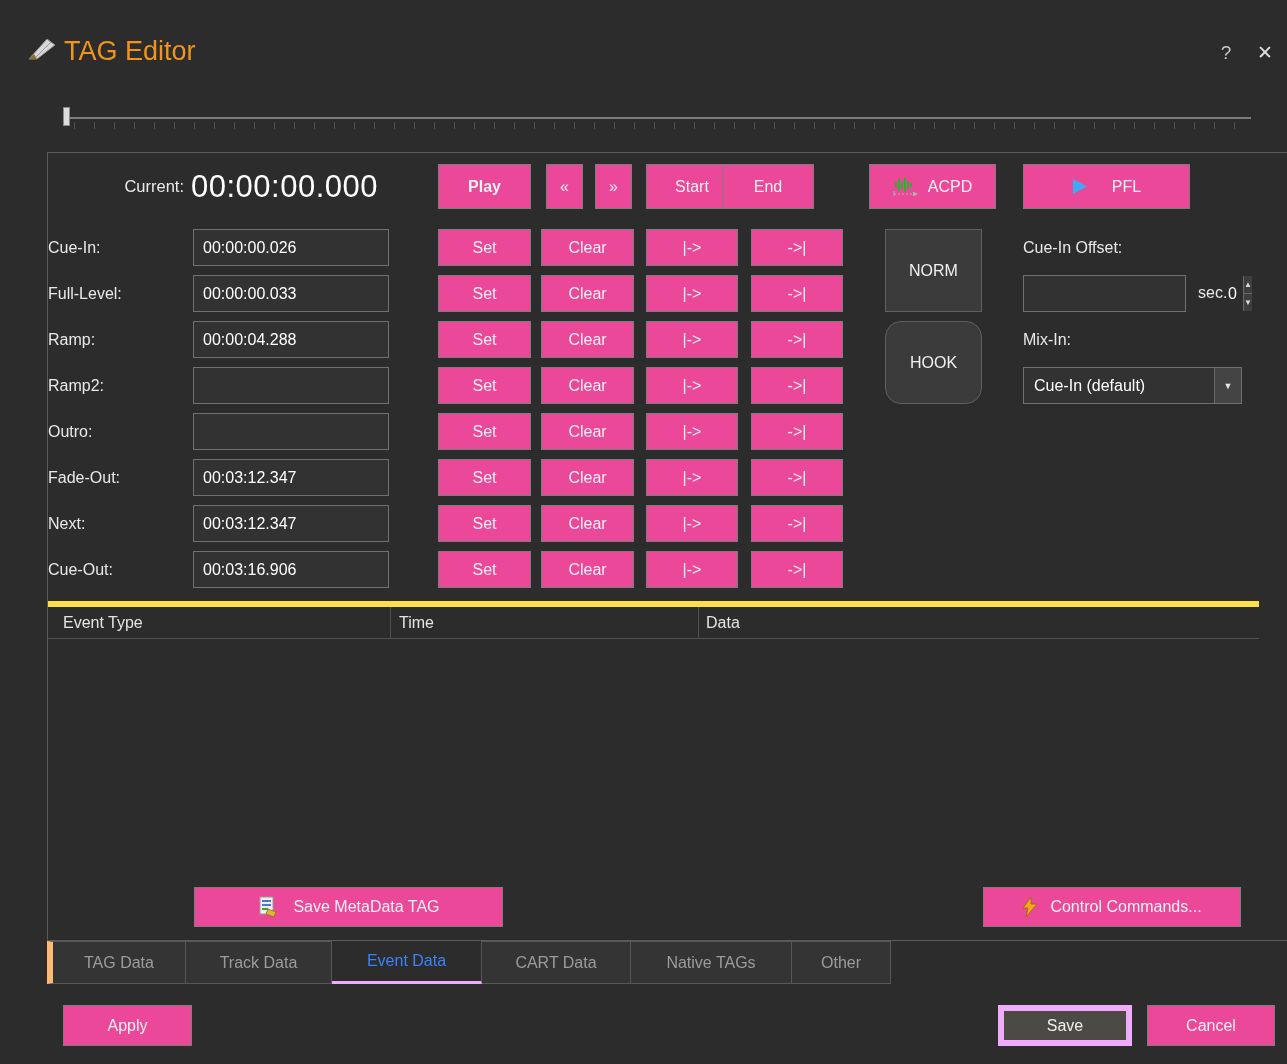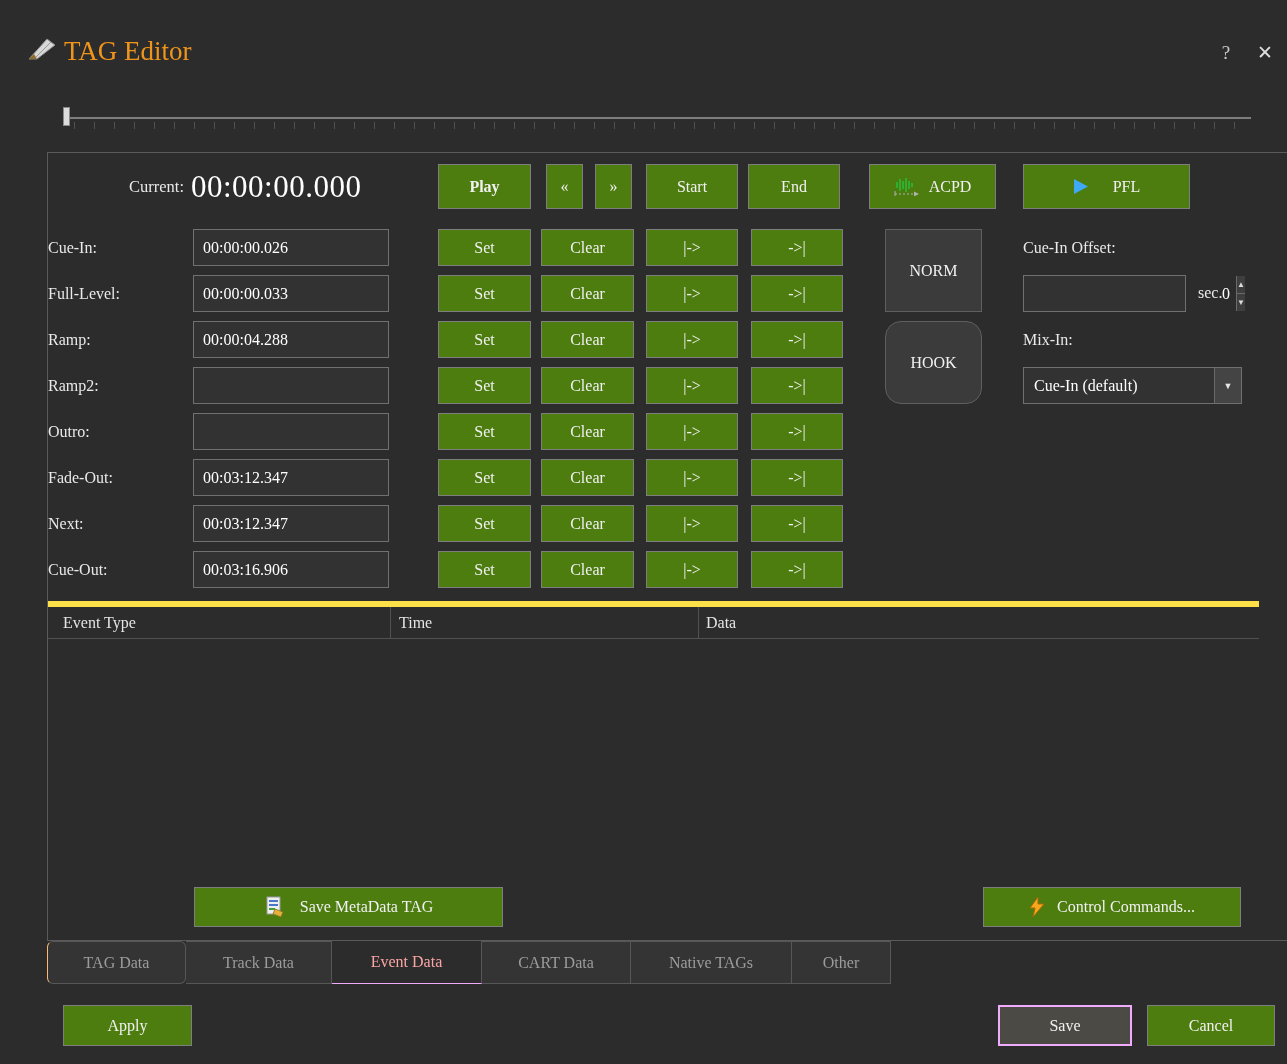--- a/index.html
+++ b/index.html
@@ -1,36 +1,36 @@
 <!DOCTYPE html>
 <html><head>
 <meta charset="utf-8">
 <style>
   * { margin:0; padding:0; box-sizing:border-box; }
   html,body { background:#222; }
   body { font-family:"Liberation Sans", sans-serif; }
-  .window { position:relative; width:1287px; height:1064px; background:#2c2c2c; color:#e9e9e9; overflow:hidden;font-family:Liberation Serif, serif; }
+  .window { position:relative; width:1287px; height:1064px; background:#2c2c2c; color:#e9e9e9; overflow:hidden; }
 
   
   .title-icon { position:absolute; left:26px; top:36px; }
   .title-text { position:absolute; left:64px; top:36px; font-size:27px; color:#f0941c; }
   .help-btn { position:absolute; left:1214px; top:42px; font-size:19px; color:#c9c9c9; cursor:pointer; width:24px; text-align:center; }
   .close-btn { position:absolute; left:1252px; top:41px; font-size:19px; color:#dedede; cursor:pointer; width:26px; text-align:center; }
 
   
   .slider-track { position:absolute; left:70px; top:117px; width:1181px; height:2px; background:#7d7d7d; }
   .slider-handle { position:absolute; left:63px; top:107px; width:7px; height:19px; background:#dcdcdc; border:1px solid #8a8a8a; }
   .slider-ticks { position:absolute; left:74px; top:122px; width:1177px; height:7px;
       background:repeating-linear-gradient(90deg,#505050 0,#505050 1px,transparent 1px,transparent 20px); }
 
   
   .panel { position:absolute; left:47px; top:152px; width:1278px; height:789px; border:1px solid #5a5a5a;padding-left:8px; }
 
   .btn { position:absolute; display:flex; align-items:center; justify-content:center; gap:9px;
-         background:#4d7c0f; border:1px solid #7e7e7e; color:#f1f1f1; font-size:16px;
+         background:#ec4899; border:1px solid #7e7e7e; color:#f1f1f1; font-size:16px;
          font-family:inherit; cursor:pointer; user-select:none; }
 
   .current-label { position:absolute; left:0; top:11px; width:136px; height:45px; line-height:45px; text-align:right; font-size:16.5px; }
   .current-value { position:absolute; left:143px; top:12px; height:45px; line-height:44px; font-size:31px; color:#ffffff; letter-spacing:.5px; }
 
   .cue-row { position:absolute; left:0; width:100%; height:37px; }
   .cue-label { position:absolute; left:0; top:0; width:136px; height:37px; line-height:37px; text-align:left; font-size:16px; color:#e9e9e9; }
   .time-field { position:absolute; left:145px; top:0; width:196px; height:37px; background:#323232; border:1px solid #707070;
                 color:#ffffff; font-size:16px; padding:0 9px; font-family:inherit; }
   .cue-row .btn { top:0; height:37px; }
@@ -61,26 +61,26 @@
   .evt-col { display:flex; align-items:center; font-size:16px; color:#e4e4e4; }
   .evt-col-1 { width:343px; padding-left:15px; border-right:1px solid #515151; }
   .evt-col-2 { width:308px; padding-left:8px; border-right:1px solid #515151; }
   .evt-col-3 { flex:1; padding-left:7px; }
   .evt-body { position:absolute; left:0; top:486px; width:1211px; height:240px; }
 
   
   .tabbar { position:absolute; left:47px; top:941px; display:flex; }
   .tab { height:43px; display:flex; align-items:center; justify-content:center; font-size:16px;
          background:#343434; color:#9c9c9c; border:1px solid #575757; border-left:none; cursor:pointer; }
-  .tab:first-child { border-left:1px solid #fdba74;border-radius:6px; }
-  .tab.active { background:#2c2c2c; color:#fca5a5; border-top:none; border-bottom:1px solid #f0abfc; }
+  .tab:first-child { border-left:6px solid #fdba74; }
+  .tab.active { background:#2c2c2c; color:#3b82f6; border-top:none; border-bottom:3px solid #f0abfc; }
 
   
   .footer-btn { height:41px; font-size:16px;margin-left:16px; }
-  .save-btn { background:#4c4a44; border:2px solid #f0abfc; }
+  .save-btn { background:#4c4a44; border:6px solid #f0abfc; }
 </style>
 </head>
 <body>
 
 <div class="window">
 
   <span class="title-icon">
     <svg width="32" height="27" viewBox="0 0 32 27">
       <polygon points="3,23 21,3 29,9 11,23" fill="#d8d8d8" stroke="#8a8a8a" stroke-width="1"></polygon>
       <line x1="25" y1="6" x2="10" y2="21" stroke="#9a9a9a" stroke-width="1"></line>
@@ -96,21 +96,21 @@
   <div class="slider-ticks"></div>
 
   <div class="panel">
 
     <span class="current-label">Current:</span>
     <span class="current-value">00:00:00.000</span>
     <button class="btn" style="left:390px;top:11px;width:93px;height:45px;font-weight:bold;">Play</button>
     <button class="btn" style="left:498px;top:11px;width:37px;height:45px;">«</button>
     <button class="btn" style="left:547px;top:11px;width:37px;height:45px;">»</button>
     <button class="btn" style="left:598px;top:11px;width:92px;height:45px;">Start</button>
-    <button class="btn" style="left:700px;top:11px;width:92px;height:45px;">End</button>
+    <button class="btn" style="left:674px;top:11px;width:92px;height:45px;">End</button>
 
     <button class="btn" style="left:821px;top:11px;width:127px;height:45px;">
       <span style="display:flex;">
         <svg width="26" height="19" viewBox="0 0 26 19">
           <rect x="2" y="5" width="2" height="6" fill="#2fae2f"></rect>
           <rect x="5" y="2" width="2" height="12" fill="#2fae2f"></rect>
           <rect x="8" y="4" width="2" height="8" fill="#2fae2f"></rect>
           <rect x="11" y="1" width="2" height="14" fill="#2fae2f"></rect>
           <rect x="14" y="4" width="2" height="8" fill="#2fae2f"></rect>
           <rect x="17" y="6" width="2" height="4" fill="#2fae2f"></rect>

